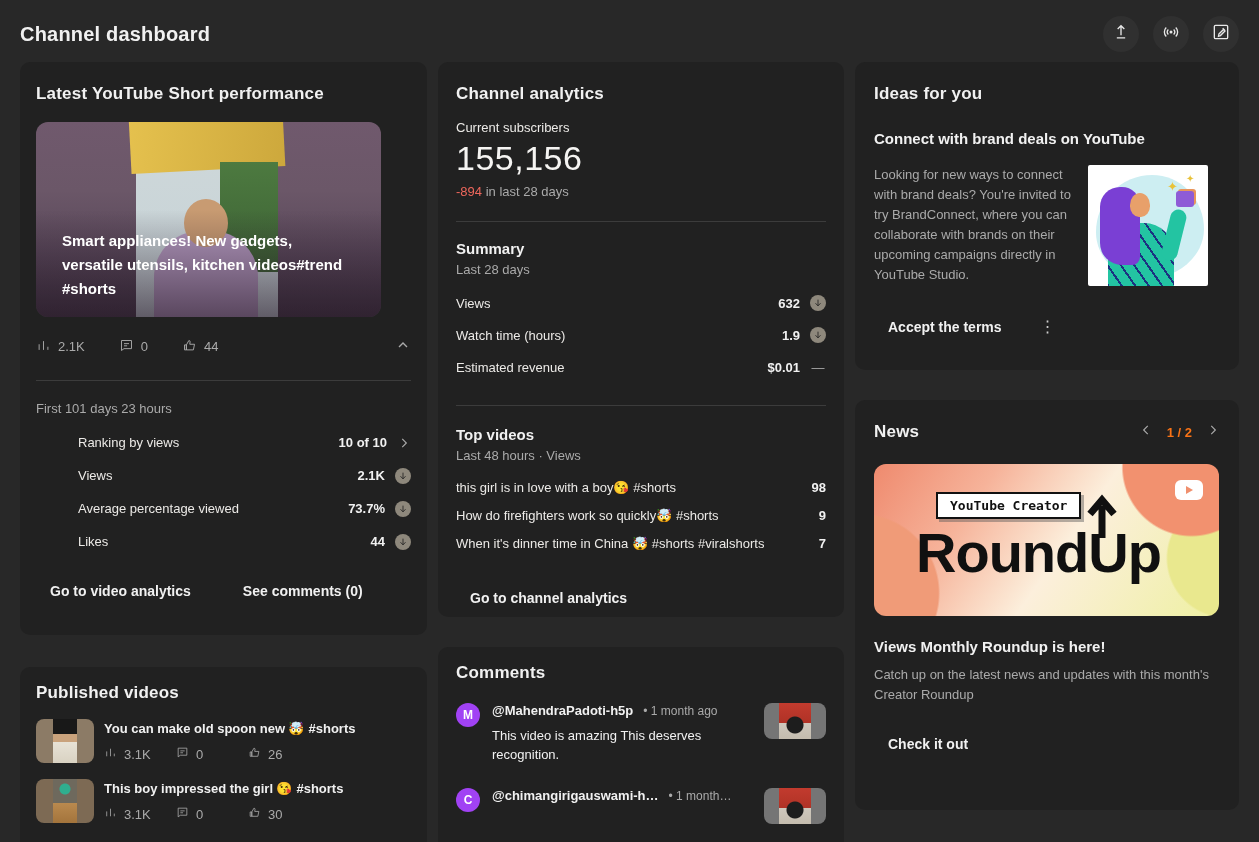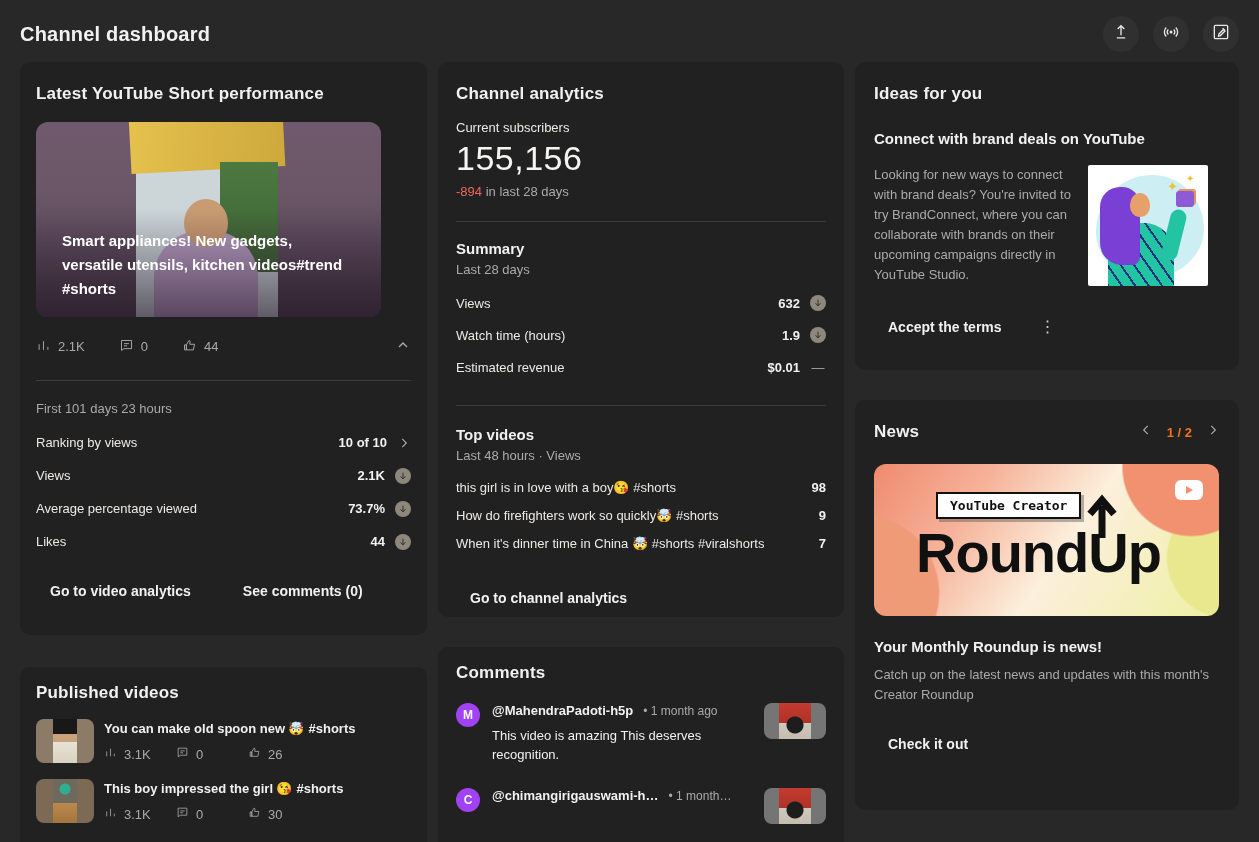--- a/index.html
+++ b/index.html
@@ -39,21 +39,21 @@
   .short-overlay { position:absolute; inset:0; background:linear-gradient(180deg,rgba(0,0,0,0) 45%,rgba(35,20,35,0.62) 100%); }
   .short-title { position:absolute; left:26px; right:24px; bottom:16px; font-size:15px; font-weight:700; line-height:24px; color:#fff; }
   .short-stats { display:flex; align-items:center; margin-top:20px; color:#aaaaaa; font-size:13px; }
   .short-stats .stat { display:flex; align-items:center; gap:7px; }
   .short-stats .stat + .stat { margin-left:34px; }
   .short-stats svg { stroke:#aaaaaa; fill:none; stroke-width:1.5; }
   .collapse-btn { margin-left:auto; cursor:pointer; display:flex; }
   .card-latest .divider { margin-top:24px; }
   .first-days { margin-top:20px; font-size:13px; color:#aaaaaa; }
   .metrics { margin-top:10px; }
-  .metric-row { display:flex; align-items:center; height:33px; font-size:13px; }
+  .metric-row { display:flex; align-items:center; height:33px; font-size:13px;margin-left:42px; }
   .metric-row .m-label { flex:1; color:#eceae7; }
   .metric-row .m-value { font-weight:700; color:#f1f1f1; }
   .trend { width:16px; height:16px; margin-left:10px; display:flex; align-items:center; justify-content:center; }
   .trend-down { border-radius:50%; background:#8e887c; }
   .trend-down svg { stroke:#212121; fill:none; stroke-width:2; }
   .chev { display:flex; margin-left:10px; cursor:pointer; }
   .chev svg, .pager svg { stroke:#aaaaaa; fill:none; stroke-width:2; }
   .text-btn { display:inline-block; font-size:14px; font-weight:700; color:#f1f1f1; padding:9px 14px; border-radius:18px; cursor:pointer; white-space:nowrap; }
   .card-actions { margin-top:16px; display:flex; gap:24px; }
 
@@ -478,21 +478,21 @@
         <div class="banner-badge">YouTube Creator</div>
         <div class="banner-word">RoundUp</div>
         <div class="banner-arrow">
           <svg width="34" height="44" viewBox="0 0 34 44">
               <path d="M17 44V12 M5 20L17 6l12 14" stroke="#101010" stroke-width="7" fill="none"></path>
             </svg>
         </div>
         <div class="banner-play"></div>
       </div>
 
-      <div class="news-headline">Your Monthly Roundup is news!</div>
+      <div class="news-headline">Views Monthly Roundup is here!</div>
       <div class="news-body">Catch up on the latest news and updates with this month's Creator Roundup</div>
       <div class="news-action">
         <span class="text-btn">Check it out</span>
       </div>
     </div>
   </div>
 
 </div>
 
 </body></html>

